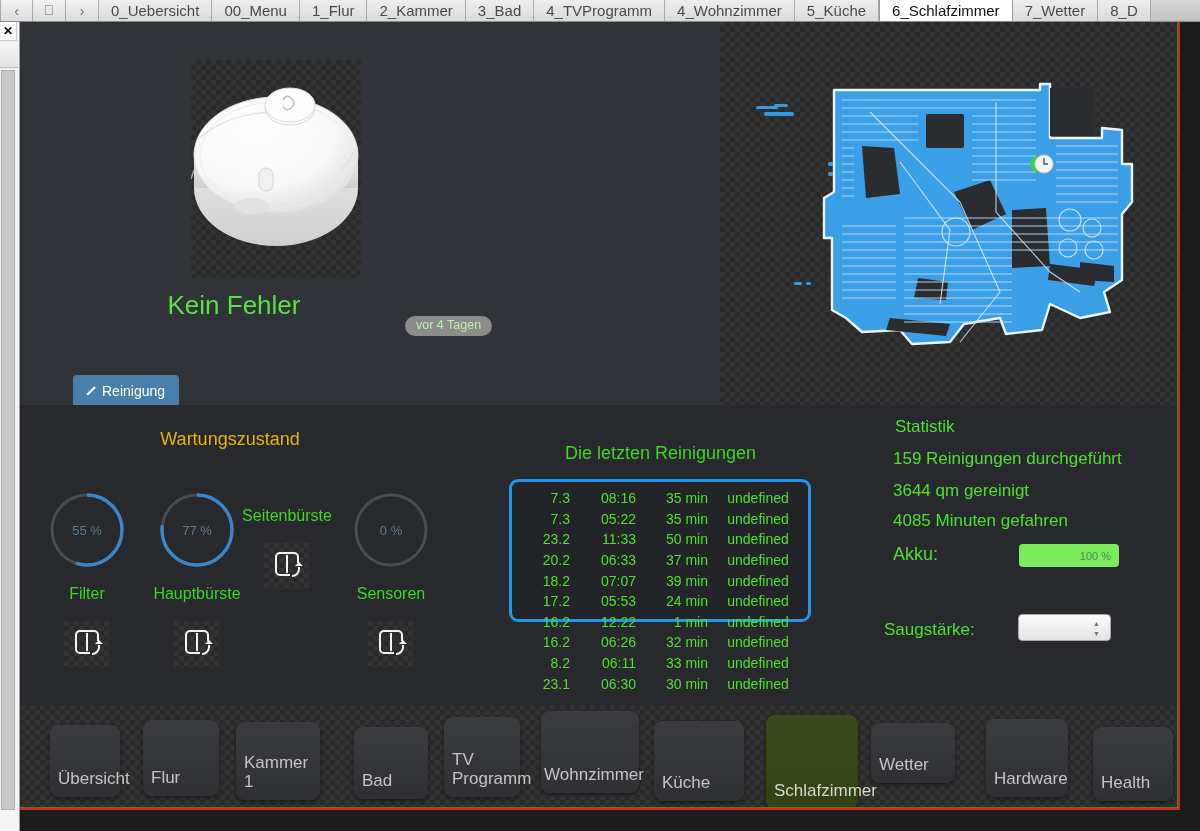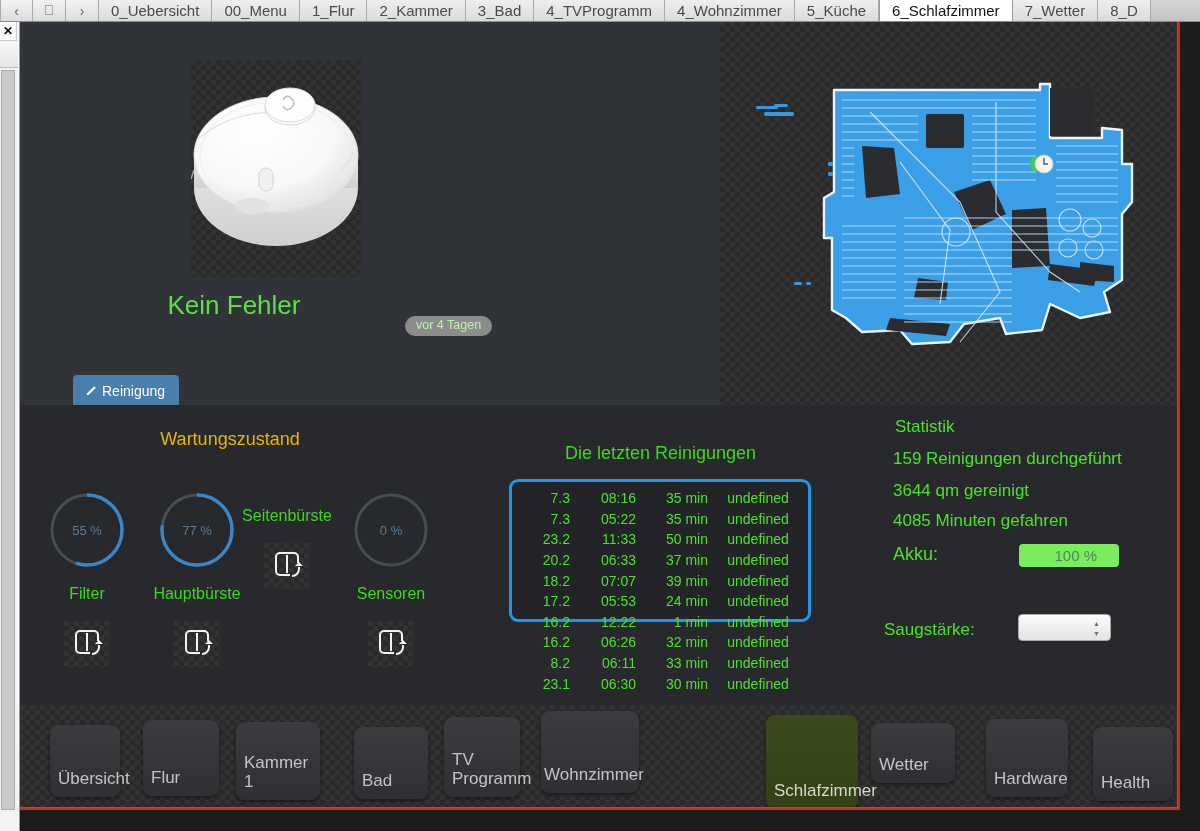--- a/index.html
+++ b/index.html
@@ -164,22 +164,22 @@
   .stline{ position:absolute; left:13px; color:#4fe02f; font-size:17px; white-space:nowrap; }
   #stl1{ top:44px; }
   #stl2{ top:76px; }
   #stl3{ top:106px; }
   #akkuLabel{ position:absolute; left:13px; top:139px; color:#4fe02f; font-size:18px; }
   #akkuTrack{
     position:absolute; left:139px; top:139px; width:100px; height:23px;
     background:#7ceb5c; border-radius:4px;
   }
   #akkuText{
-    position:absolute; right:22px; top:0; height:23px;
-    display:flex; align-items:center; font-size:15px; color:#4a8a5d;
+    position:absolute; right:8px; top:0; height:23px;
+    display:flex; align-items:center; font-size:11px; color:#4a8a5d;
   }
   #saugLabel{ position:absolute; left:4px; top:215px; color:#4fe02f; font-size:17px; }
   #saugSel{
     position:absolute; left:138px; top:209px; width:93px; height:27px;
     background:linear-gradient(#fbfbfb,#e3e3e3);
     border:1px solid #a8a8a8; border-radius:4px;
   }
   .stepper{
     position:absolute; right:9px; top:5px; width:9px; height:17px;
     display:flex; flex-direction:column; align-items:center; justify-content:space-between;
@@ -538,20 +538,23 @@
       <div class="tile" style="left: 325px; top: 22px; width: 74px; height: 72px; margin-left: 9px;">
         <span style="white-space: pre-line;">Bad</span>
       </div>
       <div class="tile" style="left: 424px; top: 12px; width: 76px; height: 80px;">
         <span style="white-space: pre-line;">TV
 Programm</span>
       </div>
       <div class="tile" style="left: 521px; top: 6px; width: 98px; height: 82px; justify-content: center;">
         <span style="white-space: pre-line;">Wohnzimmer</span>
       </div>
+      <div class="tile" style="left: 634px; top: 16px; width: 90px; height: 80px;">
+        <span style="white-space: pre-line;">Küche</span>
+      </div>
       <div class="tile active" style="left: 746px; top: 10px; width: 92px; height: 94px;">
         <span style="white-space: pre-line;">Schlafzimmer</span>
       </div>
       <div class="tile" style="left: 851px; top: 18px; width: 84px; height: 60px;">
         <span style="white-space: pre-line;">Wetter</span>
       </div>
       <div class="tile" style="left: 966px; top: 14px; width: 82px; height: 78px;">
         <span style="white-space: pre-line;">Hardware</span>
       </div>
       <div class="tile" style="left: 1073px; top: 22px; width: 80px; height: 74px;">

